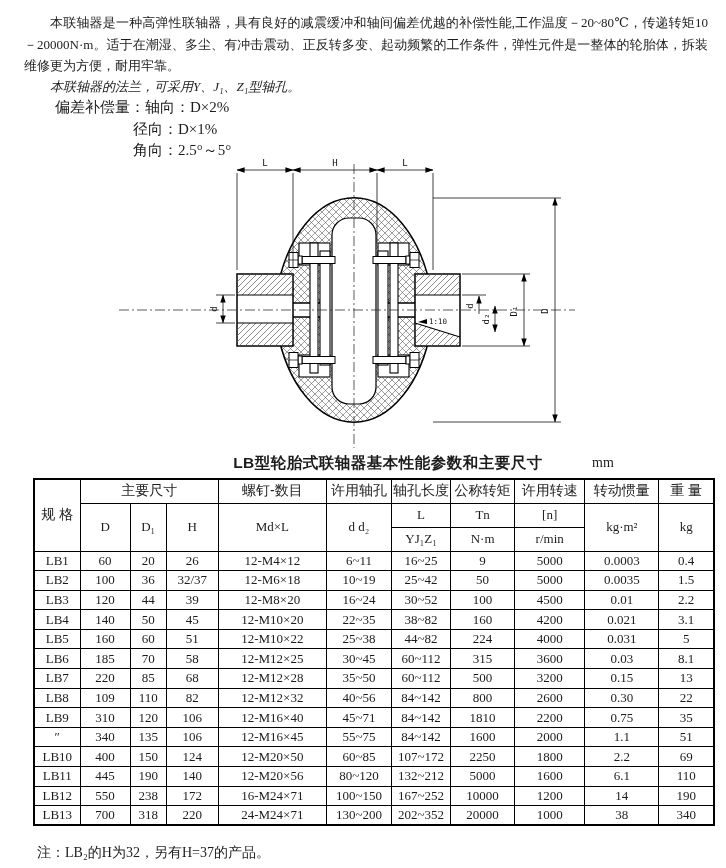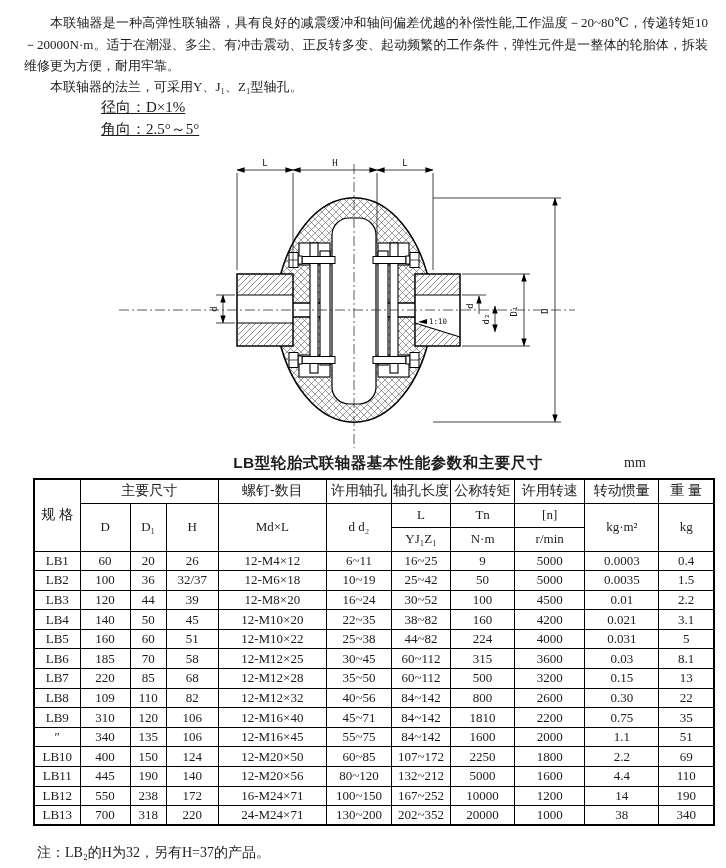--- a/index.html
+++ b/index.html
@@ -7,51 +7,52 @@
   body {
     width:726px; height:868px; position:relative; overflow:hidden;
     font-family:"Liberation Serif","DejaVu Serif",serif;
     color:#1c1c1c;
   }
   .intro { position:absolute; left:24px; top:12px; width:684px;
     font-size:13px; line-height:21.5px; text-align:justify; }
   .intro p { text-indent:2em; }
   .comp { position:absolute; left:55px; top:97px; font-size:15px; line-height:21.5px; }
   .comp-row { white-space:pre; }
-  .comp-ind { margin-left:46px;text-decoration:underline; }
+  .comp-ind { margin-left:78px; }
   .diagram { position:absolute; left:105px; top:156px; width:540px; height:298px; }
   .tbl-title { position:absolute; left:0; top:453px; width:726px; text-align:center;
     padding-left:50px; font-family:"Liberation Sans","DejaVu Sans",sans-serif;
     font-weight:bold; font-size:15.5px; letter-spacing:0.5px; }
   .tbl-unit { position:absolute; left:592px; top:455px; font-size:14px;
-    font-family:"Liberation Serif",serif; font-weight:normal;margin-left:32px; }
+    font-family:"Liberation Serif",serif; font-weight:normal; }
   table.spec { position:absolute; left:33px; top:478px; width:682px;
     border-collapse:collapse; table-layout:fixed;
     border:2px solid #000; border-top:2.5px solid #000; }
   table.spec th, table.spec td {
     border:1px solid #000; text-align:center; vertical-align:middle;
     font-weight:normal; padding:0; overflow:hidden; white-space:nowrap; }
   table.spec thead th { height:24px; }
   th.cn { font-family:"Liberation Sans","DejaVu Sans",sans-serif; font-weight:bold; font-size:14px; }
   th.sym { font-family:"Liberation Serif","DejaVu Serif",serif; font-size:13px; }
   table.spec tbody td { height:19.6px; font-size:13px;
     font-family:"Liberation Serif","DejaVu Serif",serif; }
   .note { position:absolute; left:37px; top:844px; font-size:14px; }
   svg text { font-family:"DejaVu Sans Mono","Liberation Mono",monospace; fill:#111; }
 </style>
 </head>
 <body>
 
 <div class="intro">
   <p>本联轴器是一种高弹性联轴器，具有良好的减震缓冲和轴间偏差优越的补偿性能,工作温度－20~80℃，传递转矩10－20000N·m。适于在潮湿、多尘、有冲击震动、正反转多变、起动频繁的工作条件，弹性元件是一整体的轮胎体，拆装维修更为方便，耐用牢靠。</p>
 </div>
-<div class="intro" style="top:76px;">
+<div class="intro" style="top:76px;font-style:italic;">
   <p>本联轴器的法兰，可采用Y、J₁、Z₁型轴孔。</p>
 </div>
 <div class="comp">
+  <div class="comp-row"><span>偏差补偿量：</span><span>轴向：D×2%</span></div>
   <div class="comp-row comp-ind">径向：D×1%</div>
   <div class="comp-row comp-ind">角向：2.5°～5°</div>
 </div>
 
 <svg class="diagram" viewBox="0 0 540 298" xmlns="http://www.w3.org/2000/svg">
   <defs>
     <pattern id="xh" width="7" height="7" patternUnits="userSpaceOnUse">
       <path d="M0,7 L7,0 M0,0 L7,7" stroke="#5a5a5a" stroke-width="0.6"></path>
     </pattern>
     <pattern id="h45" width="6" height="6" patternUnits="userSpaceOnUse">
@@ -354,21 +355,21 @@
       <tr>
         <td>LB11</td>
         <td>445</td>
         <td>190</td>
         <td>140</td>
         <td>12-M20×56</td>
         <td>80~120</td>
         <td>132~212</td>
         <td>5000</td>
         <td>1600</td>
-        <td>4.4</td>
+        <td>6.1</td>
         <td>110</td>
       </tr>
       <tr>
         <td>LB12</td>
         <td>550</td>
         <td>238</td>
         <td>172</td>
         <td>16-M24×71</td>
         <td>100~150</td>
         <td>167~252</td>

